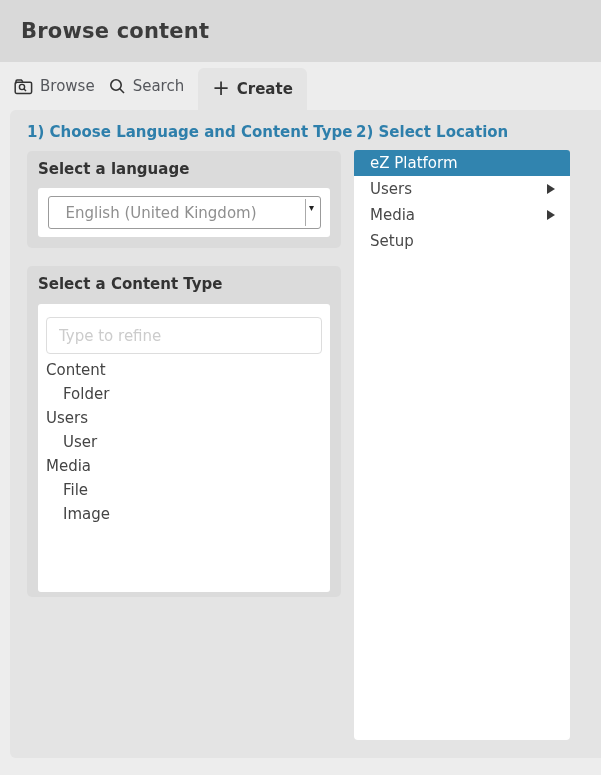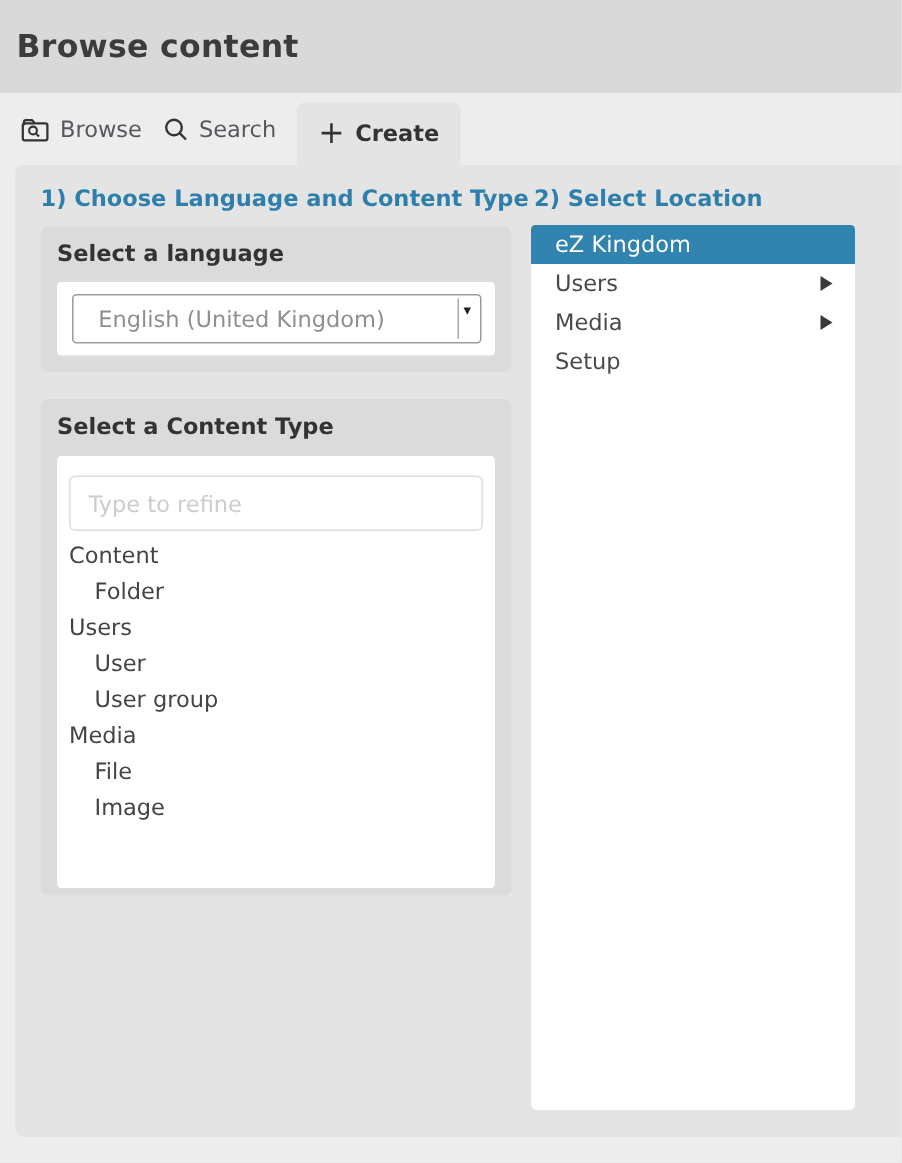--- a/index.html
+++ b/index.html
@@ -13,21 +13,21 @@
     font-family:"DejaVu Sans","Liberation Sans",sans-serif;
     background:#ededed;
     overflow:hidden;
     color:#444;
   }
   
   .header{
     position:absolute;top:0;left:0;width:601px;height:62px;
     background:#d9d9d9;
     display:flex;align-items:center;
-    padding-left:11px;
+    padding-left:21px;
   }
   .header h1{
     font-size:21px;font-weight:bold;color:#3c3c3c;letter-spacing:.2px;
   }
   
   .tabbar{
     position:absolute;top:62px;left:0;width:601px;height:48px;
     background:#ededed;
     display:flex;align-items:stretch;
     padding-left:14px;
@@ -187,31 +187,30 @@
 
   <div class="section sec-ctype">
     <h3>Select a Content Type</h3>
     <div class="white-box ctype-inner">
       <input class="refine-input" type="text" value="" placeholder="Type to refine" style="">
       <div class="ct-list">
           <div class="ct-group">Content</div>
           <div class="ct-item">Folder</div>
           <div class="ct-group">Users</div>
           <div class="ct-item">User</div>
-          <div class="ct-item">User group</div>
           <div class="ct-group">Media</div>
           <div class="ct-item">File</div>
           <div class="ct-item">Image</div>
         </div>
     </div>
   </div>
 
   <div class="loc-panel">
       <div class="loc-row selected">
-        <span>eZ Kingdom</span>
+        <span>eZ Platform</span>
       </div>
       <div class="loc-row">
         <span>Users</span>
         <span class="arrow"></span>
       </div>
       <div class="loc-row">
         <span>Media</span>
         <span class="arrow"></span>
       </div>
       <div class="loc-row">

